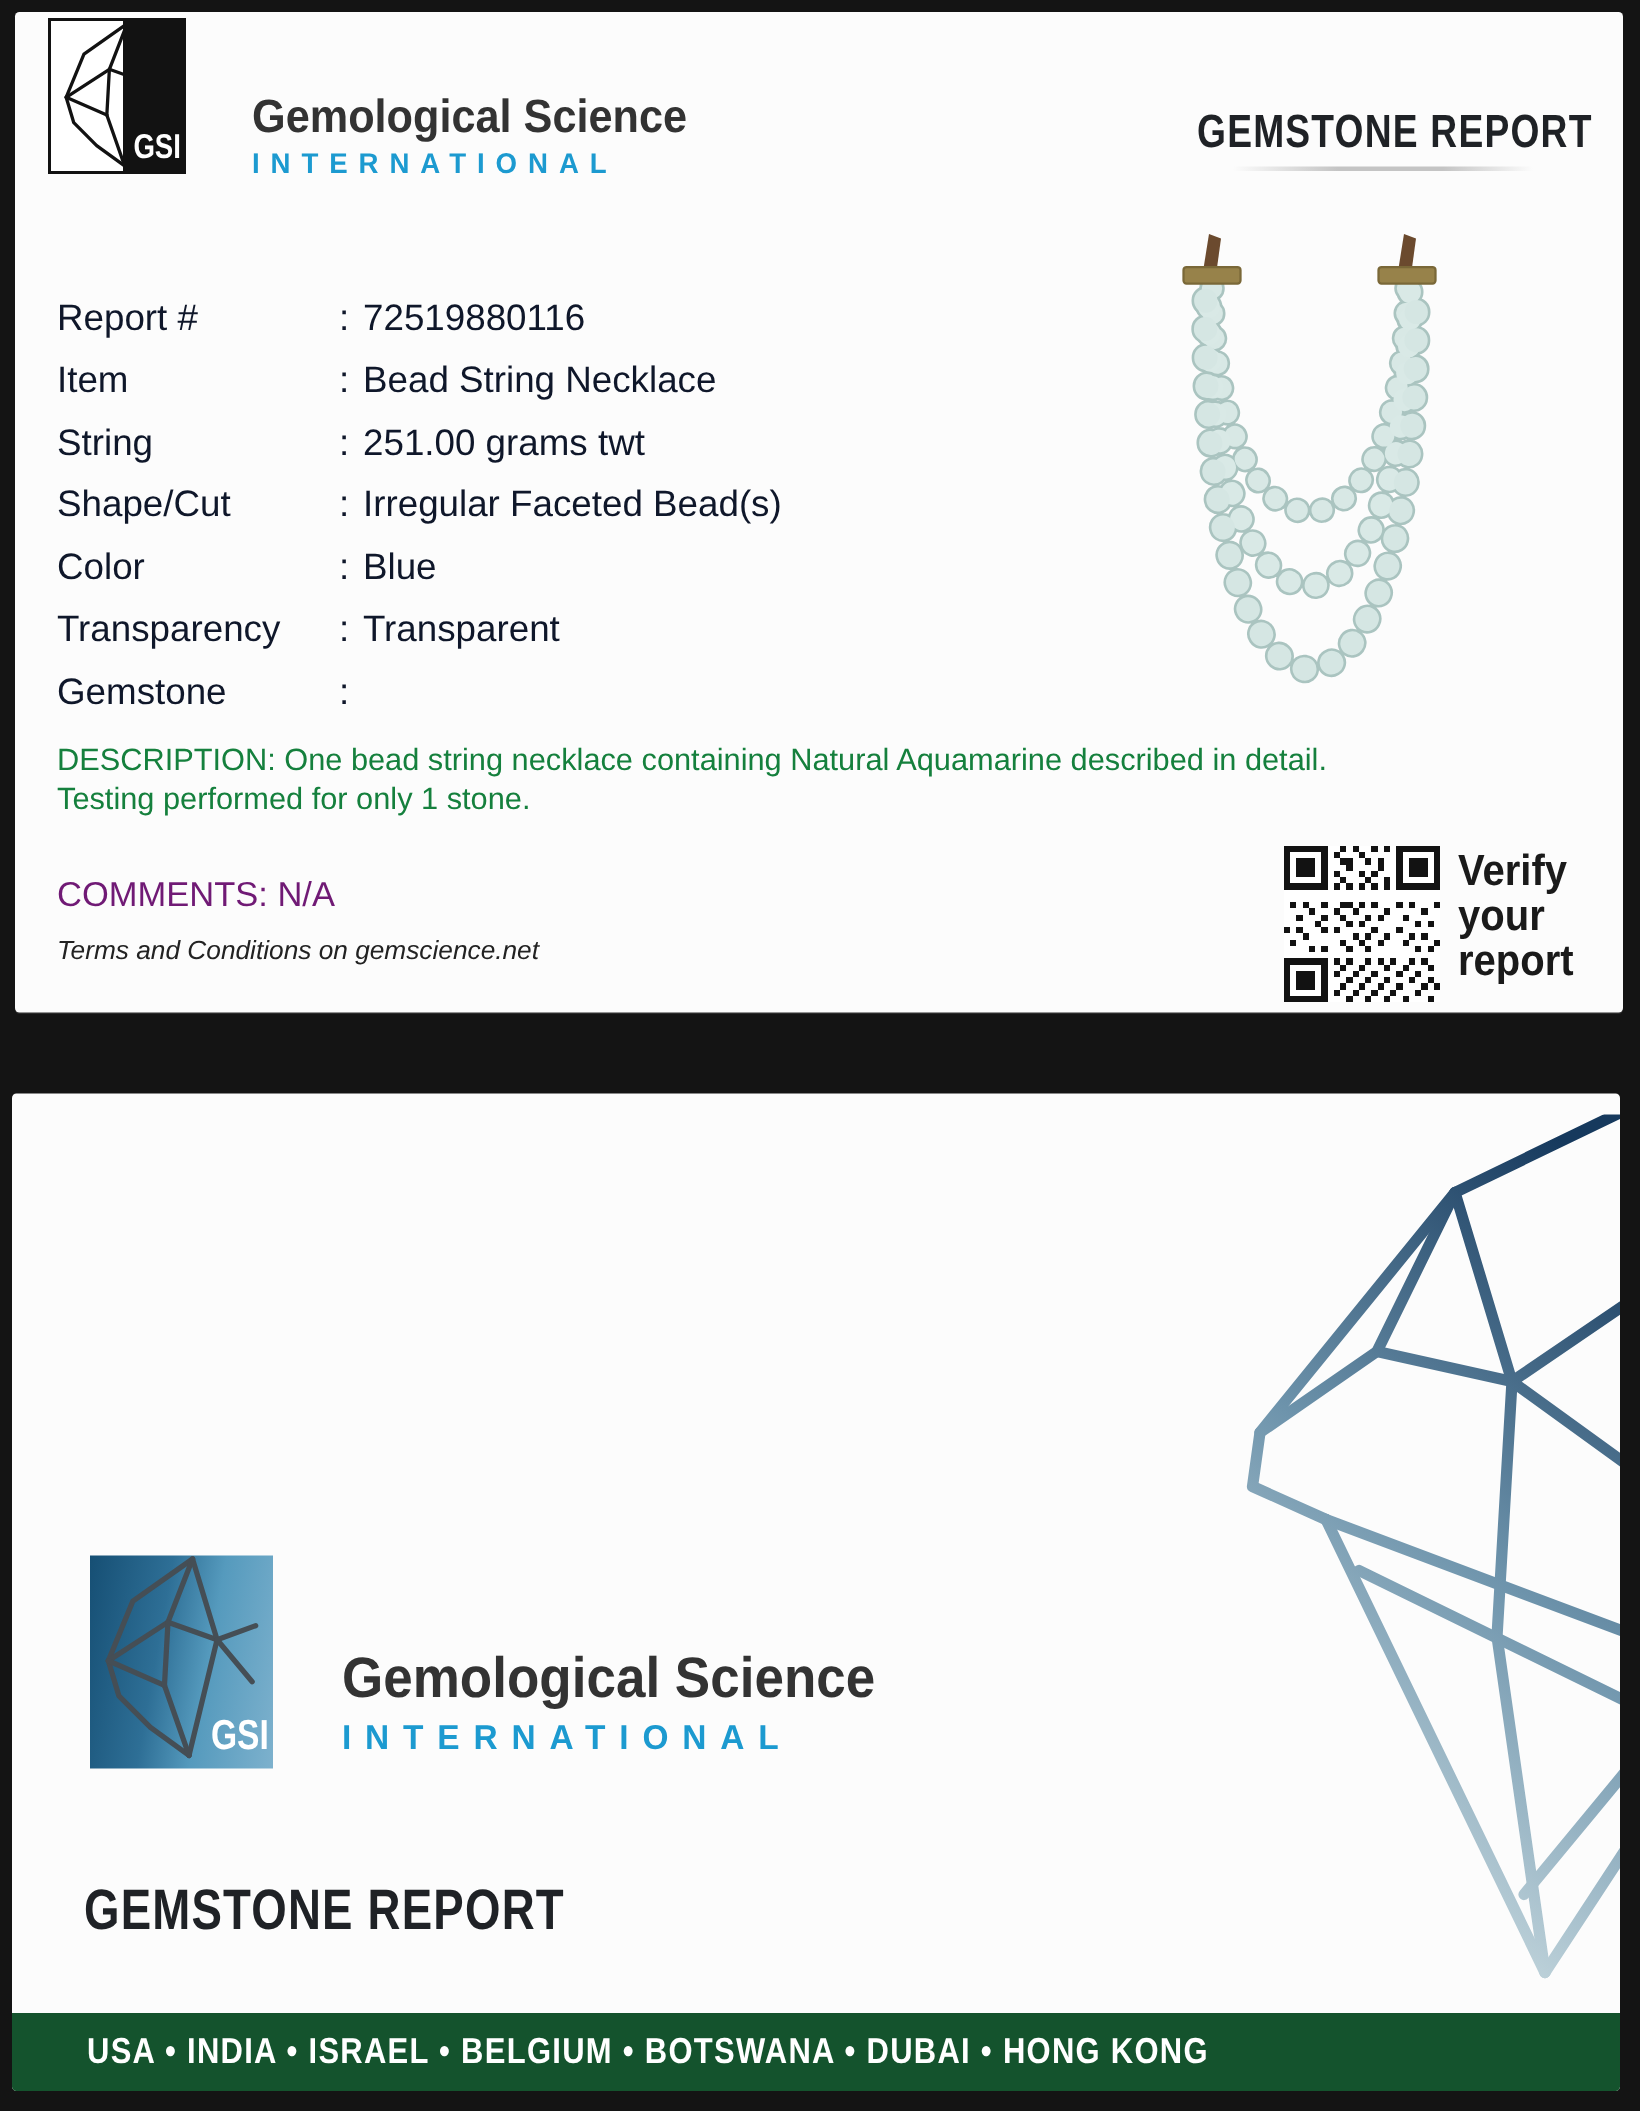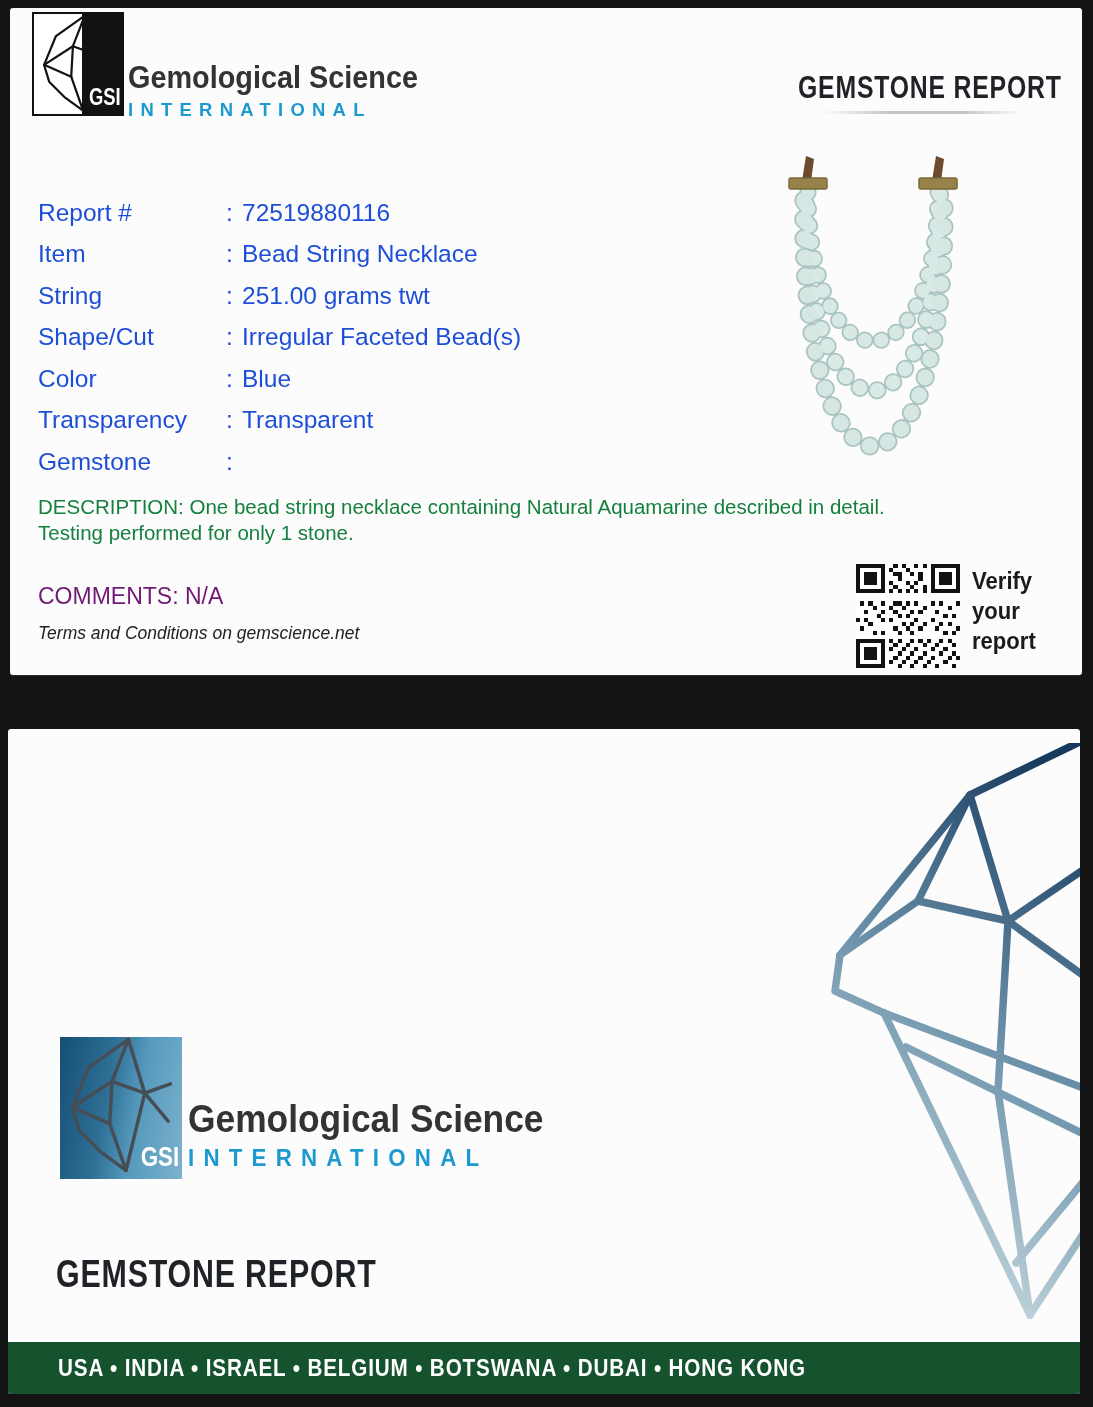--- a/index.html
+++ b/index.html
@@ -14,52 +14,52 @@
   .card-back{left:8px;top:729px;width:1072px;height:665px;overflow:hidden;}
 
   
   .logo-bw{position:absolute;left:22px;top:4px;width:92px;height:104px;background:#fff;border:2px solid #121212;box-sizing:border-box;}
   .logo-bw .blackhalf{position:absolute;right:0;top:0;width:46%;height:100%;background:#121212;}
   .logo-bw svg{position:absolute;left:0;top:0;}
   .logo-gsi{position:absolute;right:1px;bottom:3px;color:#fff;font-weight:bold;font-size:23px;letter-spacing:0px;transform:scaleX(.8);transform-origin:100% 50%;}
   .logo-blue{position:absolute;left:52px;top:308px;width:122px;height:142px;background:linear-gradient(100deg,#164f74 0%,#2e6f96 38%,#559abd 62%,#7db1cd 100%);}
   .logo-blue .gsi2{position:absolute;right:3px;bottom:6px;color:#fff;font-weight:bold;font-size:28px;transform:scaleX(.8);transform-origin:100% 50%;}
 
-  .brand{position:absolute;}
+  .brand{position:absolute;margin-left:40px;}
   .brand-front{left:118px;top:52px;}
   .brand-name{color:#333;font-size:31px;font-weight:bold;transform:scaleX(.93);transform-origin:0 50%;white-space:nowrap;}
   .brand-int{color:#1c9ad0;font-size:19px;font-weight:bold;letter-spacing:7.5px;margin-top:3px;transform:scaleX(.97);transform-origin:0 50%;white-space:nowrap;}
   .brand-back{left:180px;top:369px;}
   .brand-back .brand-name{font-size:38px;}
   .brand-back .brand-int{font-size:23px;letter-spacing:9.5px;margin-top:4px;}
 
   
   .cond{display:inline-block;transform:scaleX(.8);transform-origin:0 50%;white-space:nowrap;}
 
   .front-title{position:absolute;left:788px;top:62px;color:#1f2226;font-size:31px;font-weight:bold;letter-spacing:1px;}
   .title-underline{position:absolute;left:812px;top:103px;width:200px;height:3px;
     background:linear-gradient(90deg,rgba(180,180,180,0),#c4c4c4 35%,#c4c4c4 70%,rgba(180,180,180,0));}
 
   .back-title{position:absolute;left:48px;top:524px;color:#1f2226;font-size:38px;font-weight:bold;letter-spacing:1px;}
 
   
   .fields{position:absolute;left:28px;top:184px;}
-  .frow{display:flex;height:41.5px;align-items:center;font-size:24.5px;color:#1d4ed8;}
+  .frow{display:flex;height:41.5px;align-items:center;font-size:24.5px;color:#0f172a;}
   .flabel{width:188px;}
   .fcolon{width:16px;}
   .fval{white-space:nowrap;}
   .frow.bold .fval{font-weight:bold;}
 
   .desc{position:absolute;left:28px;top:486px;width:912px;font-size:20.5px;line-height:26px;color:#15803d;}
   .comments{position:absolute;left:28px;top:575px;font-size:23px;color:#701a75;}
   .terms{position:absolute;left:28px;top:615px;font-size:17.5px;font-style:italic;color:#222;}
 
   
   .qr{position:absolute;left:846px;top:554px;width:104px;height:108px;}
-  .verify{position:absolute;left:962px;top:558px;font-size:24px;font-weight:bold;color:#1a1a1a;line-height:30px;}
+  .verify{position:absolute;left:962px;top:558px;font-size:29px;font-weight:bold;color:#1a1a1a;line-height:30px;}
   .verify span{display:block;transform:scaleX(.92);transform-origin:0 50%;}
 
   
   .necklace{position:absolute;left:750px;top:138px;}
 
   
   .big-diamond{position:absolute;left:764px;top:14px;}
 
   
   .footer-bar{position:absolute;left:0;bottom:0;width:100%;height:52px;background:#14532d;display:flex;align-items:center;}

